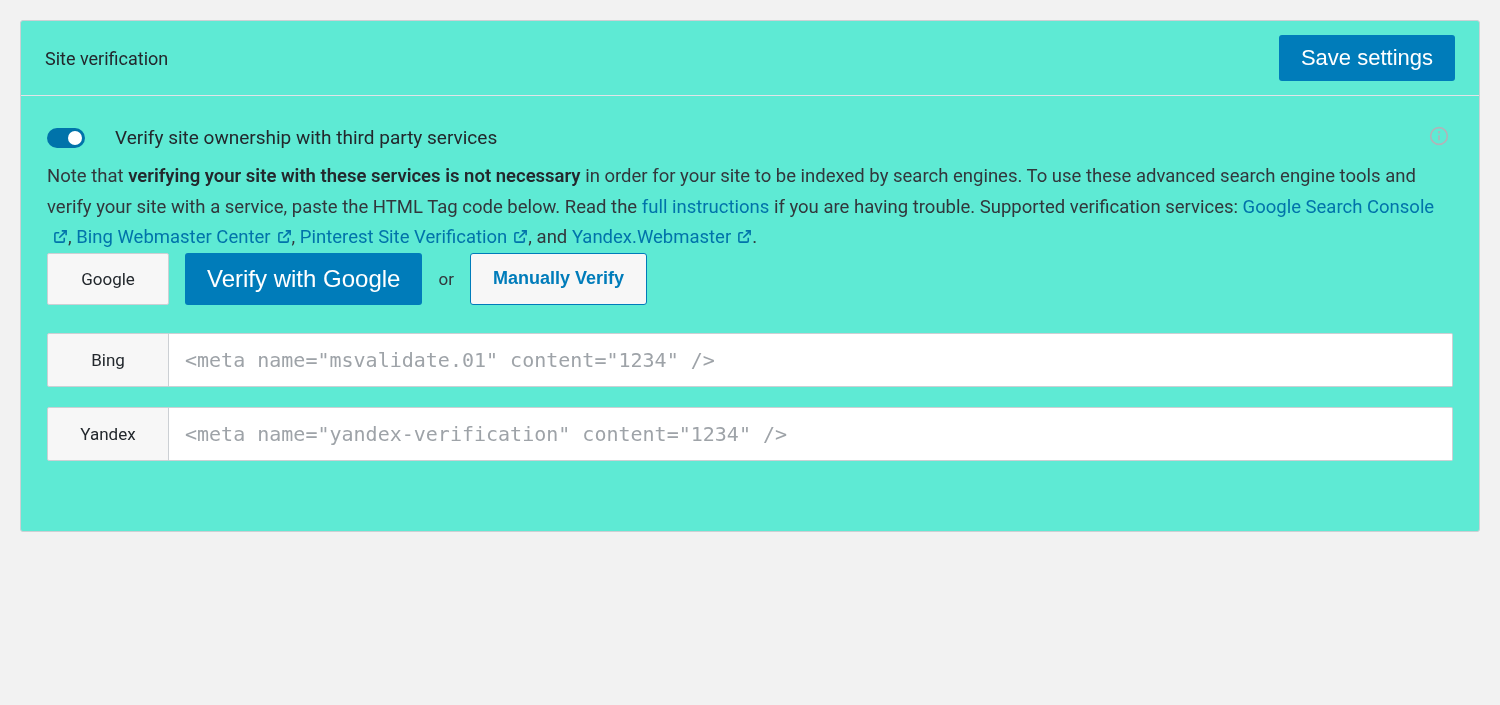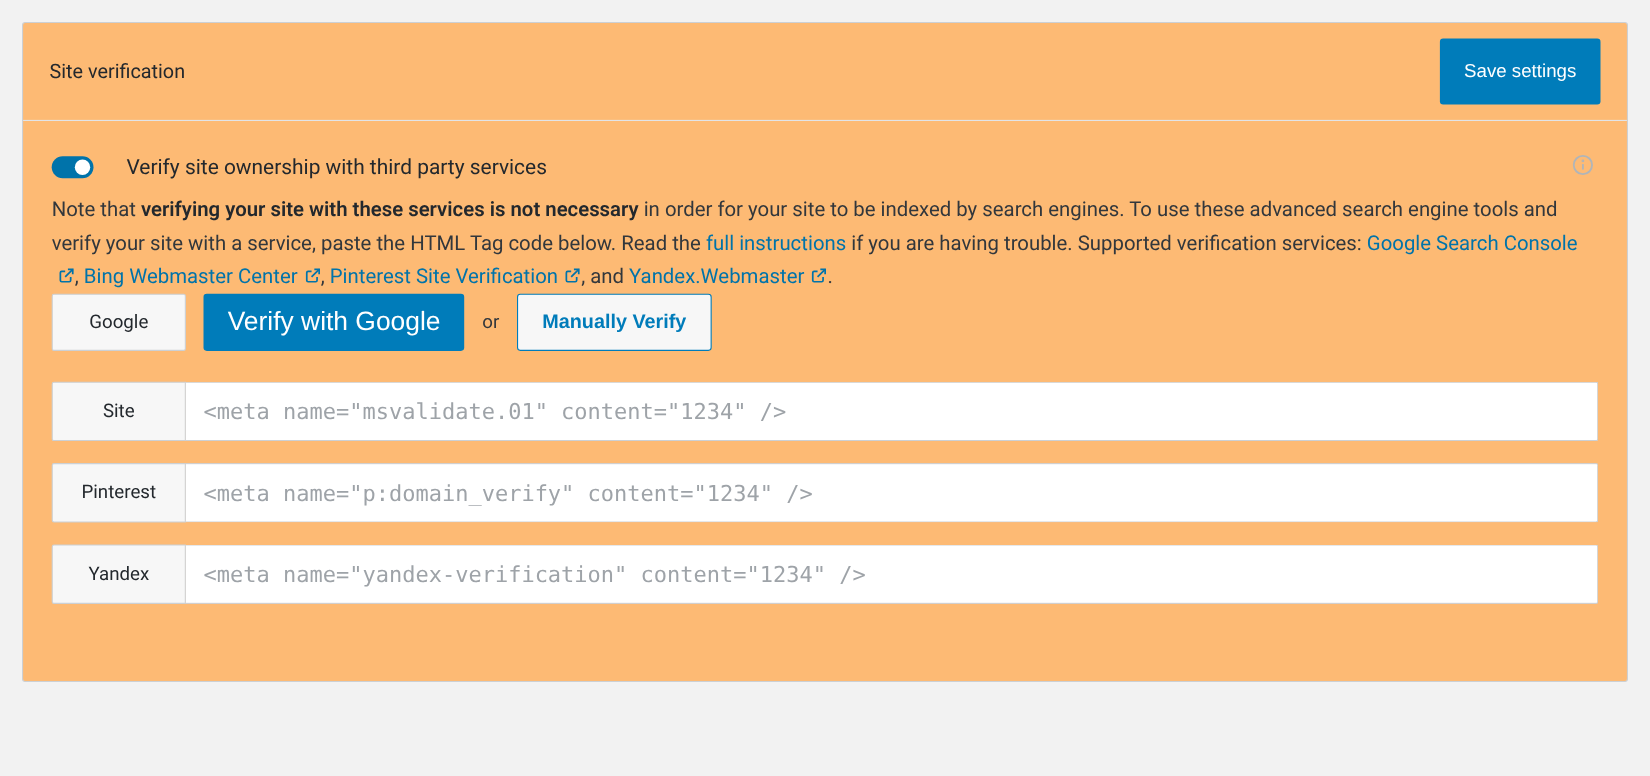--- a/index.html
+++ b/index.html
@@ -8,41 +8,41 @@
     padding: 0;
     background: #f2f2f2;
     font-family: -apple-system, BlinkMacSystemFont, "Segoe UI", Roboto, Helvetica, Arial, sans-serif;
     color: #32373c;
     font-size: 16px;
   }
   .page {
     padding: 20px;
   }
   .panel {
-    background: #fdba74;
+    background: #5eead4;
     border: 1px solid #ccd0d4;
     border-radius: 3px;
   }
   .panel-header {
     display: flex;
     align-items: center;
     justify-content: space-between;
     padding: 14px 24px;
     border-bottom: 1px solid #e2e4e7;
   }
   .panel-title {
     font-size: 18px;
     color: #23282d;
   }
   .btn-primary {
     background: #007cba;
     color: #fff;
     border: none;
-    padding: 20px 22px;
-    font-size: 17px;
+    padding: 10px 22px;
+    font-size: 22px;
     border-radius: 3px;
     cursor: pointer;
   }
   .panel-body {
     padding: 30px 26px 50px 26px;
     position: relative;
   }
   .toggle-row {
     display: flex;
     align-items: center;
@@ -219,28 +219,24 @@
       </div>
 
       <div class="google-row">
         <div class="google-label">Google</div>
         <button class="btn-verify">Verify with Google</button>
         <div class="or-text">or</div>
         <button class="btn-outline">Manually Verify</button>
       </div>
 
       <div class="field-row">
-        <div class="field-label">Site</div>
+        <div class="field-label">Bing</div>
         <input class="field-input" type="text" placeholder="&lt;meta name=&quot;msvalidate.01&quot; content=&quot;1234&quot; /&gt;" style="">
       </div>
 
-      <div class="field-row">
-        <div class="field-label">Pinterest</div>
-        <input class="field-input" type="text" placeholder="&lt;meta name=&quot;p:domain_verify&quot; content=&quot;1234&quot; /&gt;" style="">
-      </div>
 
       <div class="field-row">
         <div class="field-label">Yandex</div>
         <input class="field-input" type="text" placeholder="&lt;meta name=&quot;yandex-verification&quot; content=&quot;1234&quot; /&gt;" style="">
       </div>
 
     </div>
   </div>
 </div>
 

